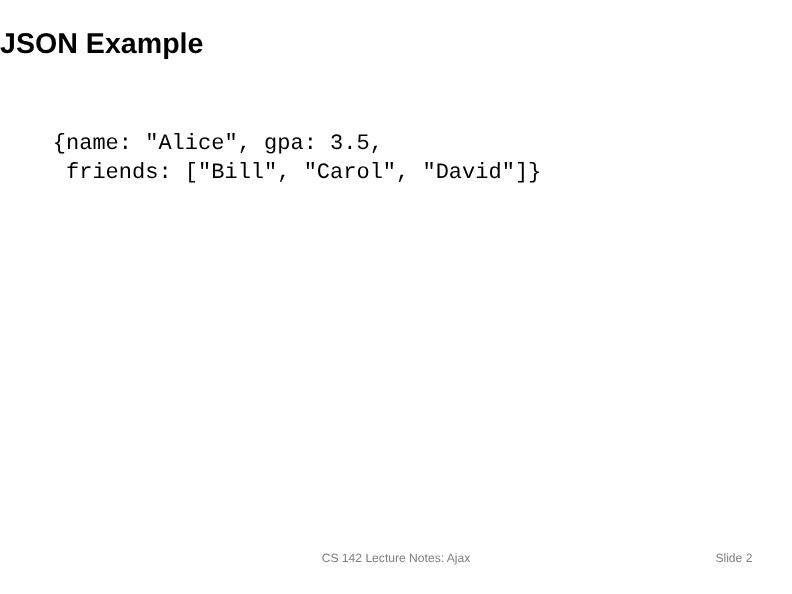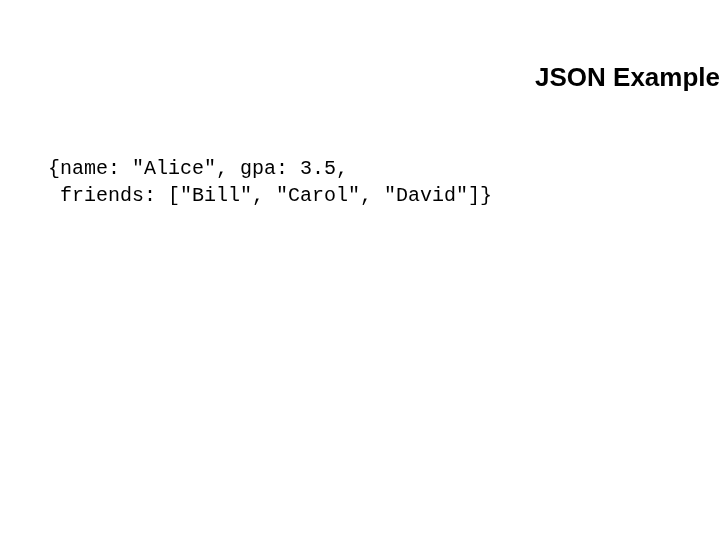--- a/index.html
+++ b/index.html
@@ -14,27 +14,26 @@
       font-family: Verdana, Geneva, sans-serif;
       position: relative;
       overflow: hidden;
     }
     .slide {
       width: 100%;
       height: 100%;
       position: relative;
     }
     .title {
-      text-align: right;
+      text-align: left;
       font-weight: bold;
       font-size: 26px;
       color: #000000;
       padding-top: 24px;
       padding-bottom: 20px;
-      margin-top: 38px;
     }
     .content {
       padding-left: 48px;
       padding-right: 48px;
       padding-top: 42px;
     }
     .code-line {
       font-family: "Courier New", Courier, monospace;
       font-size: 20px;
       color: #000000;
@@ -66,13 +65,17 @@
   </style>
 </head>
 <body>
 
 <div class="slide">
   <div class="title">JSON Example</div>
   <div class="content">
     <div class="code-line">{name: "Alice", gpa: 3.5,</div>
     <div class="code-line"> friends: ["Bill", "Carol", "David"]}</div>
   </div>
+  <div class="footer">
+    <div class="footer-center">CS 142 Lecture Notes: Ajax</div>
+    <div class="footer-right">Slide 2</div>
+  </div>
 </div>
 
 </body></html>

